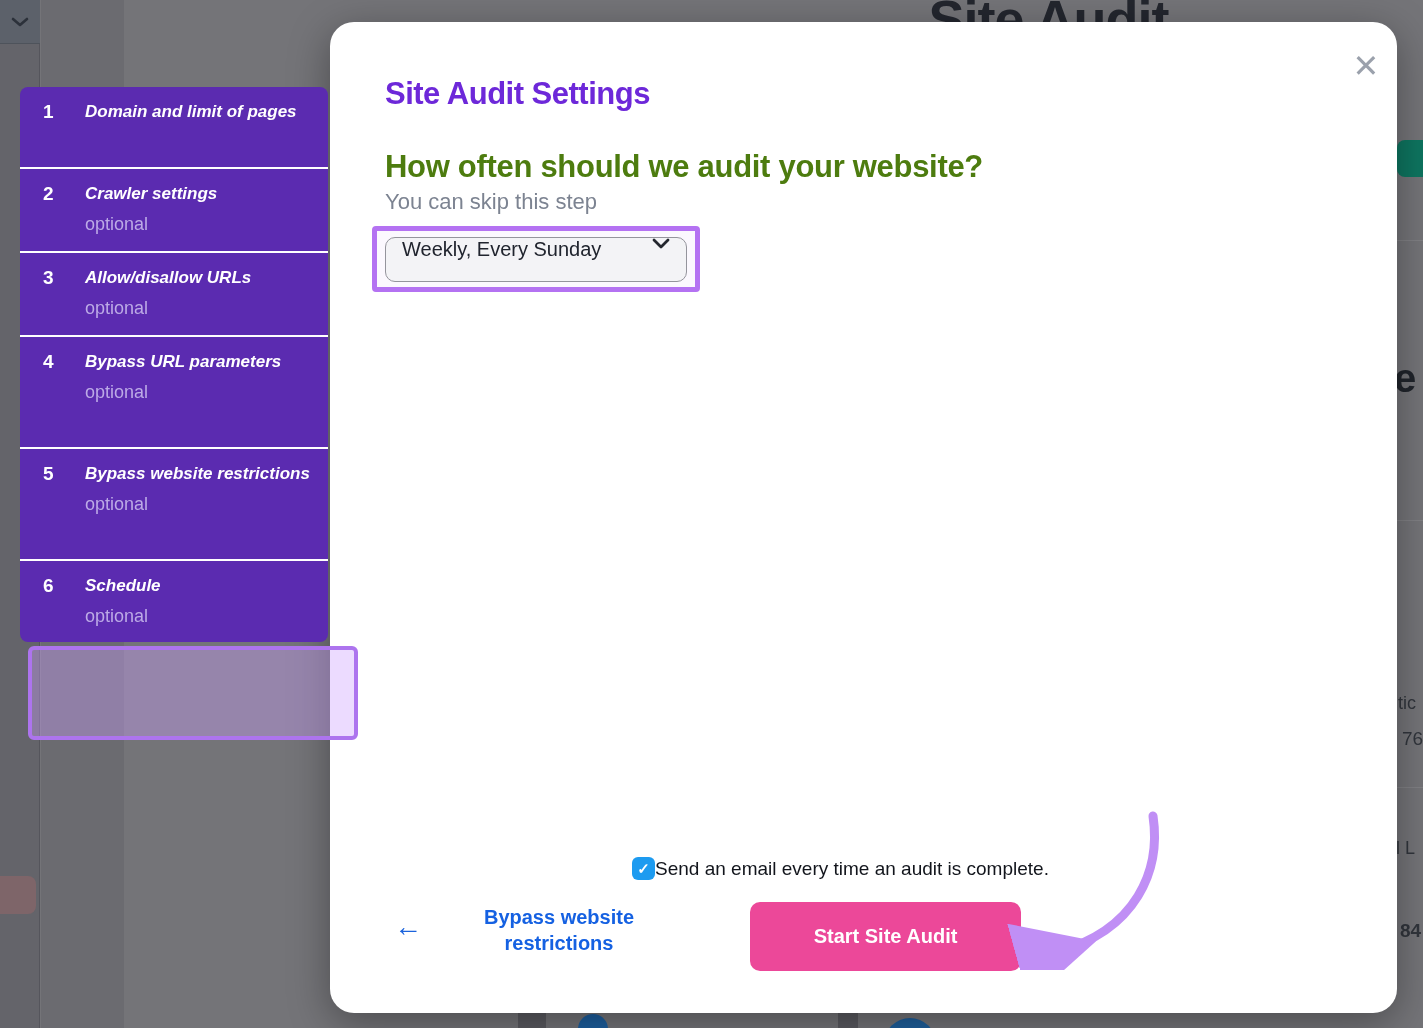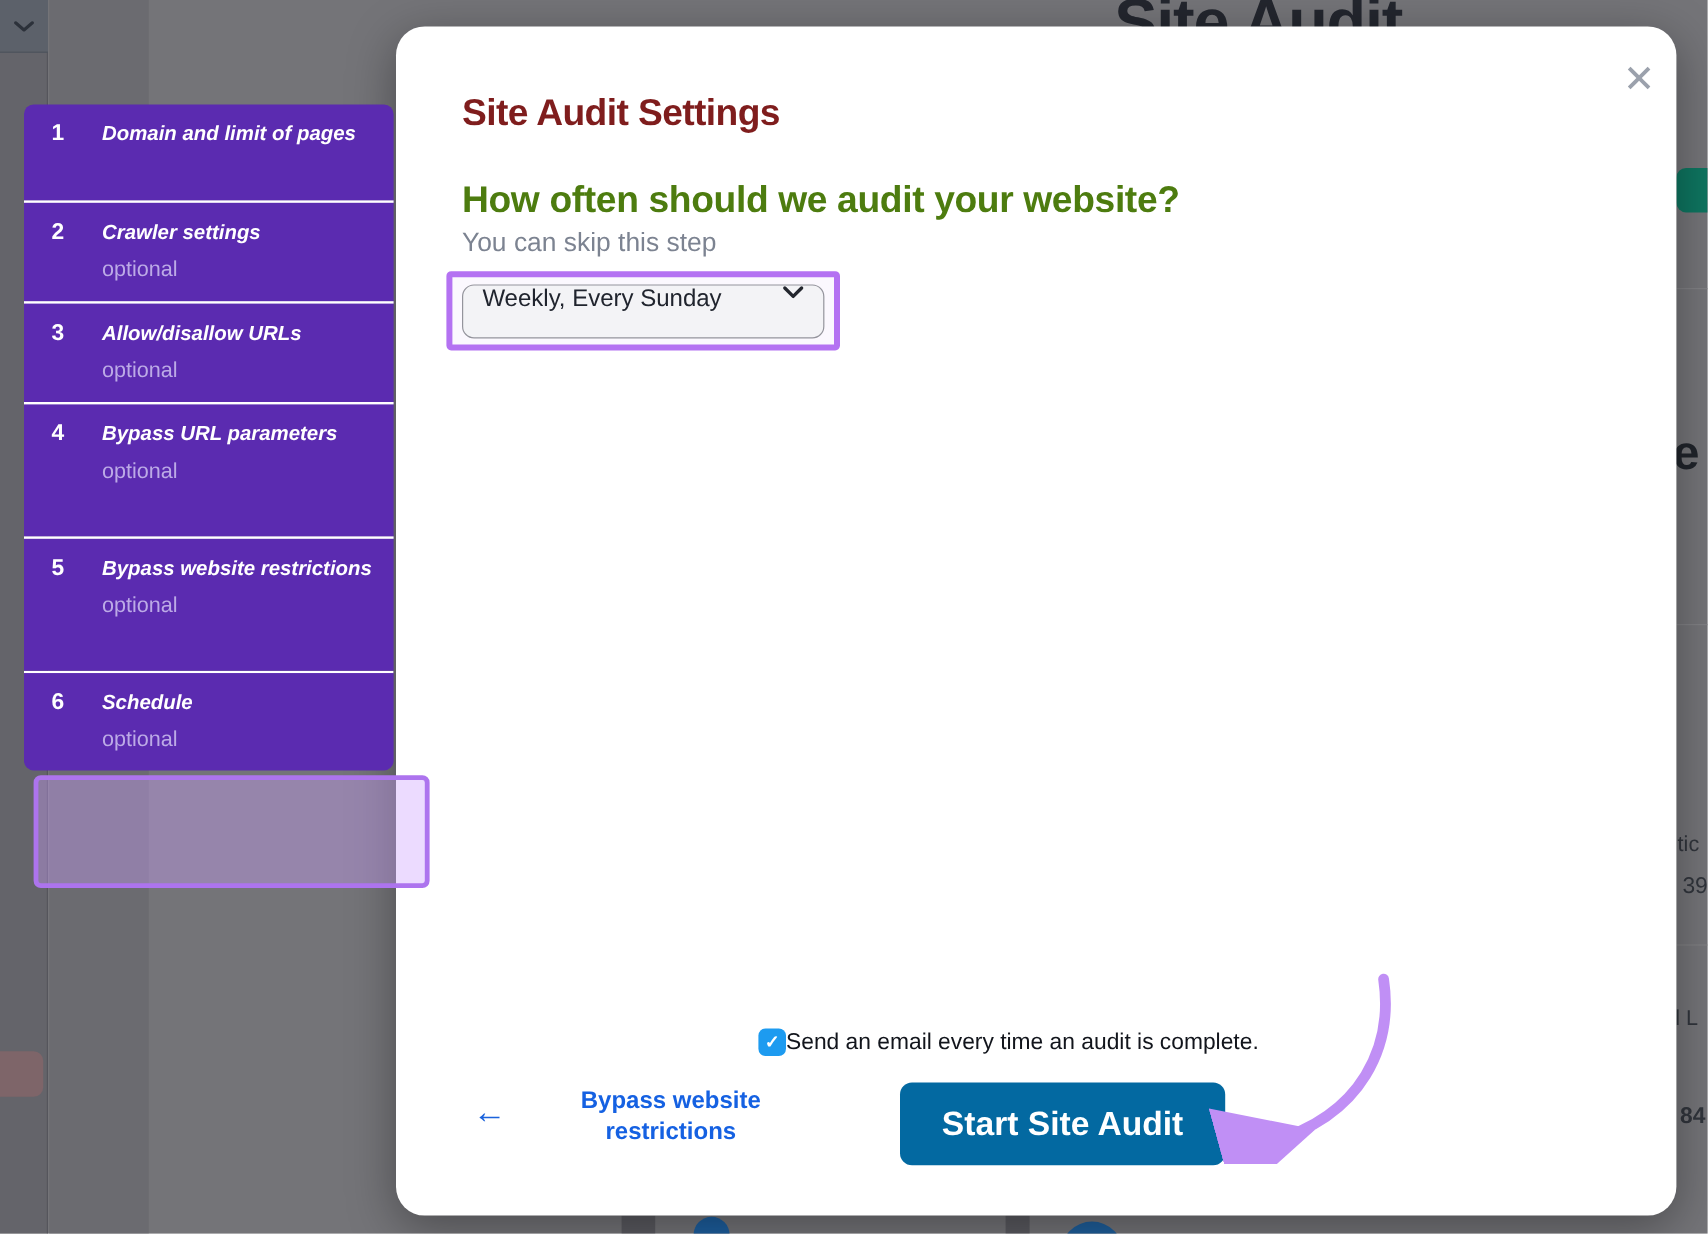--- a/index.html
+++ b/index.html
@@ -54,21 +54,21 @@
     z-index:30; pointer-events:none; }
 
   
   .modal { position:absolute; left:330px; top:22px; width:1067px; height:991px;
     background:#ffffff; border-radius:24px; z-index:10;
     box-shadow:0 10px 40px rgba(0,0,0,0.35); }
   .close { position:absolute; left:1018px; top:26px; width:36px; height:36px;
     color:#9ba1ac; font-size:32px; font-weight:300; line-height:36px;
     text-align:center; cursor:pointer; }
   .m-title { position:absolute; left:55px; top:54px; font-size:31px; font-weight:700;
-    color:#7f1d1d; letter-spacing:-0.5px; }
+    color:#6d28d9; letter-spacing:-0.5px; }
   .m-question { position:absolute; left:55px; top:127px; font-size:31px; font-weight:700;
     color:#4d7c0f; letter-spacing:-0.3px; }
   .m-skip { position:absolute; left:55px; top:167px; font-size:22px; color:#7c8391; }
   .select-annotation { position:absolute; left:42px; top:204px; width:328px; height:66px;
     border:5px solid #b472f2; border-radius:4px; background:rgba(180,114,242,0.05);
     pointer-events:none; }
   .freq-select { position:absolute; left:55px; top:215px; width:302px; height:45px;
     background:#f3f3f6; border:1.5px solid #94949c; border-radius:10px;
     display:flex; align-items:flex-start; padding:0 16px; cursor:pointer; }
   .freq-select .val { font-size:20px; color:#20242e; flex:1; }
@@ -78,22 +78,22 @@
   .cbx { width:23px; height:23px; border-radius:6px; background:#1d9bf0; flex:none;
     color:#fff; font-size:15px; font-weight:700; text-align:center; line-height:23px;
     cursor:pointer; }
   .cbx-label { margin-left:0; font-size:19px; color:#12151c; line-height:24px; }
 
   .back-arrow { position:absolute; left:64px; top:890px; font-size:28px; font-weight:600;
     color:#1b63dc; cursor:pointer; line-height:30px; }
   .bypass-link { position:absolute; left:140px; top:882px; width:178px; text-align:center;
     font-size:20px; font-weight:700; line-height:26px; color:#1561e2; cursor:pointer; }
   .start-btn { position:absolute; left:420px; top:880px; width:271px; height:69px;
-    background:#0369a1; border:none; border-radius:10px; color:#ffffff;
-    font-family:"Liberation Sans", sans-serif; font-size:28px; font-weight:700;
+    background:#ec4899; border:none; border-radius:10px; color:#ffffff;
+    font-family:"Liberation Sans", sans-serif; font-size:20px; font-weight:700;
     cursor:pointer; }
   .arrow-annotation { position:absolute; left:675px; top:758px; z-index:40; pointer-events:none; }
 </style>
 </head>
 <body>
 
 <div class="bd-midstrip"></div>
 <div class="bd-title">Site Audit</div>
 <div class="bd-leftstrip"></div>
 <div class="bd-cornerbox">
@@ -102,21 +102,21 @@
   </svg>
 </div>
 <div class="bd-pink"></div>
 <div class="bd-band-strip1"></div>
 <div class="bd-band-strip2"></div>
 <div class="bd-arc-small"></div>
 <div class="bd-arc-big"></div>
 <div class="bd-green-frag"></div>
 <div class="bd-frag bd-frag-e">e</div>
 <div class="bd-frag bd-frag-tic">tic</div>
-<div class="bd-frag bd-frag-76">39</div>
+<div class="bd-frag bd-frag-76">76</div>
 <div class="bd-frag bd-frag-ll">l L</div>
 <div class="bd-frag bd-frag-84">84</div>
 <div class="bd-line" style="top:240px"></div>
 <div class="bd-line" style="top:520px"></div>
 <div class="bd-line" style="top:787px"></div>
 
 <div class="wizard">
   <div class="step s1">
     <span class="num">1</span>
     <div>

